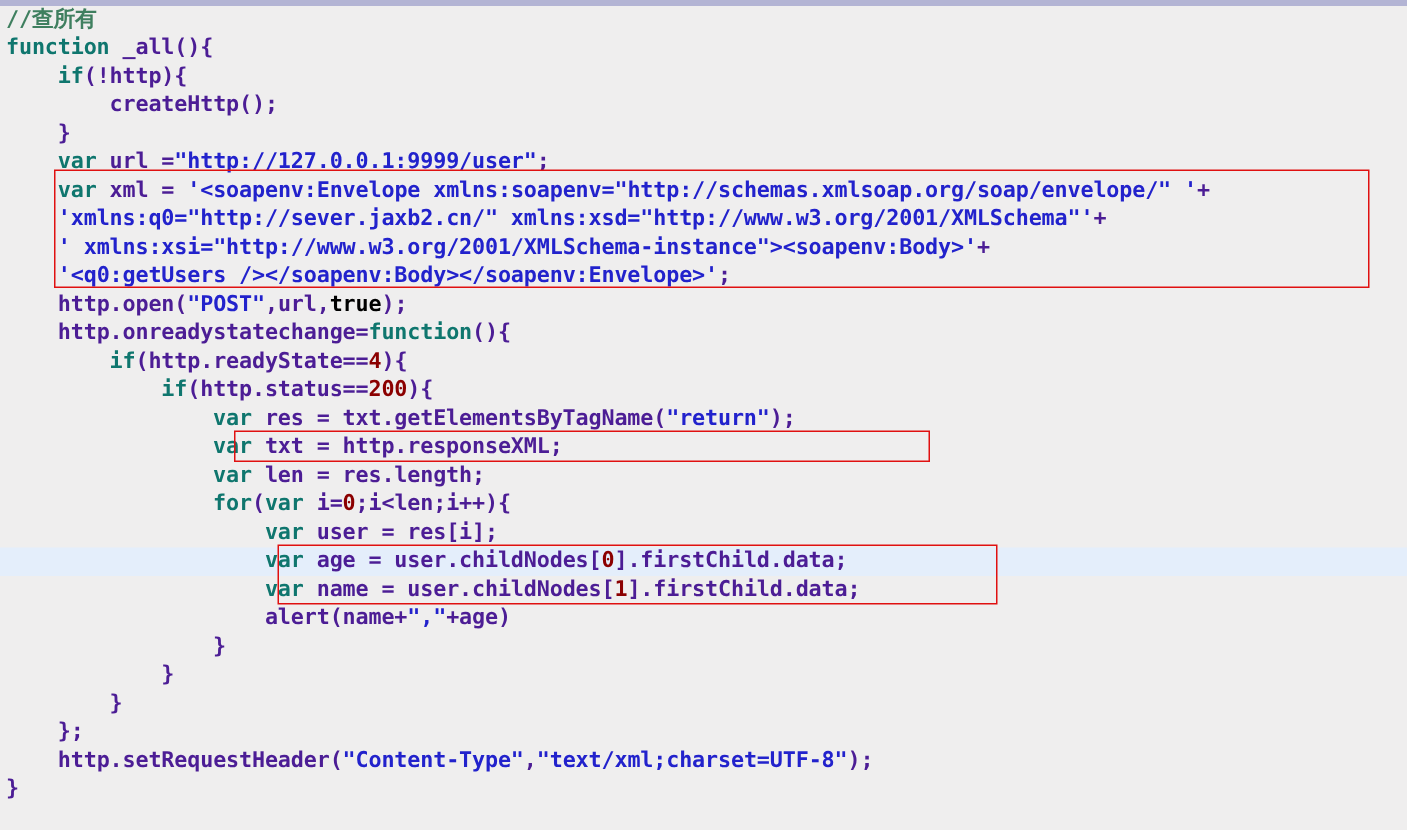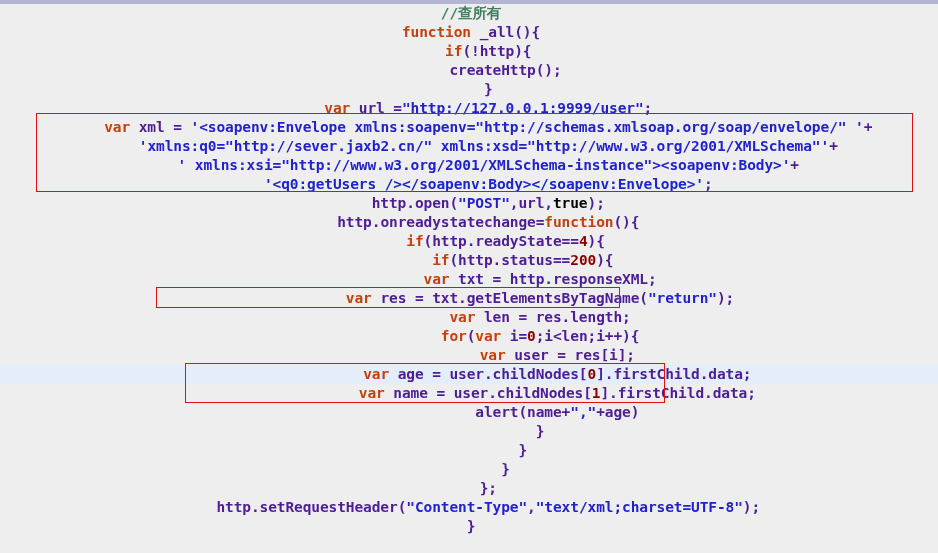--- a/index.html
+++ b/index.html
@@ -11,21 +11,20 @@
     width: 938px;
     height: 553px;
     overflow: hidden;
     font-family: "DejaVu Sans Mono", "Liberation Mono", monospace;
   }
   #editor {
     position: relative;
     width: 938px;
     height: 553px;
     background: #efeeee;
-    text-align: center;
   }
   
   #top-strip {
     position: absolute;
     left: 0; top: 0;
     width: 938px;
     height: 4px;
     background: #b3b4d4;
   }
   #code-layer {
@@ -44,21 +43,21 @@
     padding-left: 4px;
     color: #1c1c1c;
     letter-spacing: -0.1px;
   }
   .code-line.hl {
     background: #e4eefb;
   }
   
   .t-plain   { color: #4c1d95; }
   .t-comment { color: #3f7f5f; }
-  .t-kw      { color: #c2410c; }
+  .t-kw      { color: #0f766e; }
   .t-str     { color: #2222cc; }
   .t-num     { color: #8b0000; }
   .t-lit     { color: #000000; }
 
   
   .anno-box {
     position: absolute;
     border: 1.5px solid #e01010;
     box-sizing: border-box;
     pointer-events: none;
@@ -80,22 +79,22 @@
       <div class="code-line"><span>    </span><span class="t-plain">}</span></div>
       <div class="code-line"><span>    </span><span class="t-kw">var</span><span class="t-plain"> url =</span><span class="t-str">"http://127.0.0.1:9999/user"</span><span class="t-plain">;</span></div>
       <div class="code-line"><span>    </span><span class="t-kw">var</span><span class="t-plain"> xml = </span><span class="t-str">'&lt;soapenv:Envelope xmlns:soapenv="http://schemas.xmlsoap.org/soap/envelope/"</span><span class="t-str"> '</span><span class="t-plain">+</span></div>
       <div class="code-line"><span>    </span><span class="t-str">'xmlns:q0="http://sever.jaxb2.cn/" xmlns:xsd="http://www.w3.org/2001/XMLSchema"'</span><span class="t-plain">+</span></div>
       <div class="code-line"><span>    </span><span class="t-str">' xmlns:xsi="http://www.w3.org/2001/XMLSchema-instance"&gt;&lt;soapenv:Body&gt;'</span><span class="t-plain">+</span></div>
       <div class="code-line"><span>    </span><span class="t-str">'&lt;q0:getUsers /&gt;&lt;/soapenv:Body&gt;&lt;/soapenv:Envelope&gt;'</span><span class="t-plain">;</span></div>
       <div class="code-line"><span>    </span><span class="t-plain">http.open(</span><span class="t-str">"POST"</span><span class="t-plain">,url,</span><span class="t-lit">true</span><span class="t-plain">);</span></div>
       <div class="code-line"><span>    </span><span class="t-plain">http.onreadystatechange=</span><span class="t-kw">function</span><span class="t-plain">(){</span></div>
       <div class="code-line"><span>        </span><span class="t-kw">if</span><span class="t-plain">(http.readyState==</span><span class="t-num">4</span><span class="t-plain">){</span></div>
       <div class="code-line"><span>            </span><span class="t-kw">if</span><span class="t-plain">(http.status==</span><span class="t-num">200</span><span class="t-plain">){</span></div>
+      <div class="code-line"><span>                </span><span class="t-kw">var</span><span class="t-plain"> res = txt.getElementsByTagName(</span><span class="t-str">"return"</span><span class="t-plain">);</span></div>
       <div class="code-line"><span>                </span><span class="t-kw">var</span><span class="t-plain"> txt = http.responseXML;</span></div>
-      <div class="code-line"><span>                </span><span class="t-kw">var</span><span class="t-plain"> res = txt.getElementsByTagName(</span><span class="t-str">"return"</span><span class="t-plain">);</span></div>
       <div class="code-line"><span>                </span><span class="t-kw">var</span><span class="t-plain"> len = res.length;</span></div>
       <div class="code-line"><span>                </span><span class="t-kw">for</span><span class="t-plain">(</span><span class="t-kw">var</span><span class="t-plain"> i=</span><span class="t-num">0</span><span class="t-plain">;i&lt;len;i++){</span></div>
       <div class="code-line"><span>                    </span><span class="t-kw">var</span><span class="t-plain"> user = res[i];</span></div>
       <div class="code-line hl"><span>                    </span><span class="t-kw">var</span><span class="t-plain"> age = user.childNodes[</span><span class="t-num">0</span><span class="t-plain">].firstChild.data;</span></div>
       <div class="code-line"><span>                    </span><span class="t-kw">var</span><span class="t-plain"> name = user.childNodes[</span><span class="t-num">1</span><span class="t-plain">].firstChild.data;</span></div>
       <div class="code-line"><span>                    </span><span class="t-plain">alert(name+</span><span class="t-str">","</span><span class="t-plain">+age)</span></div>
       <div class="code-line"><span>                </span><span class="t-plain">}</span></div>
       <div class="code-line"><span>            </span><span class="t-plain">}</span></div>
       <div class="code-line"><span>        </span><span class="t-plain">}</span></div>
       <div class="code-line"><span>    </span><span class="t-plain">};</span></div>

